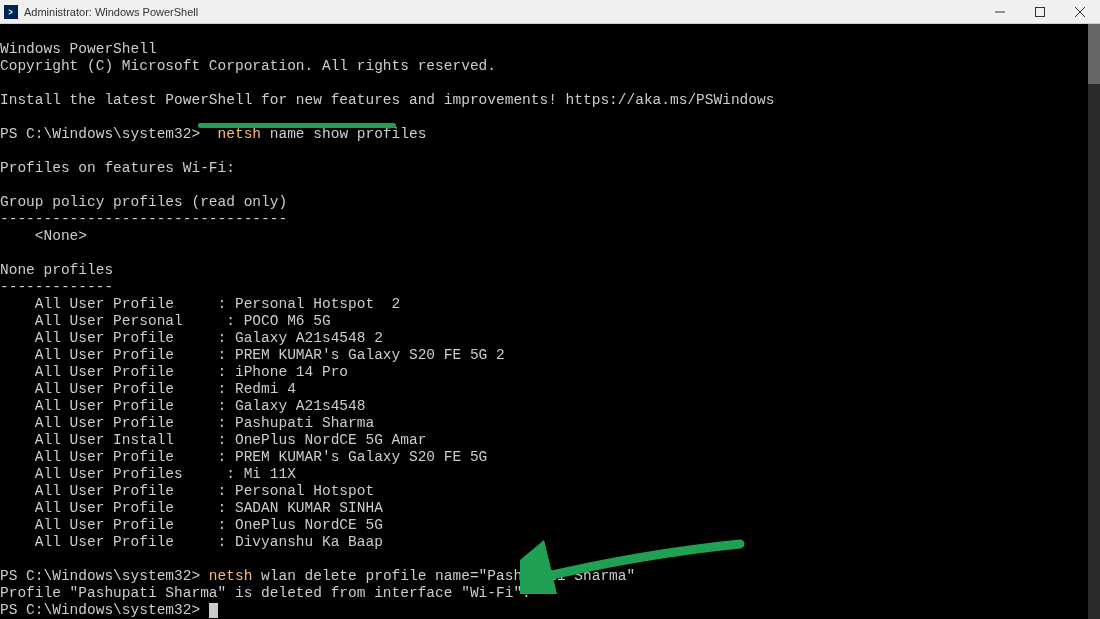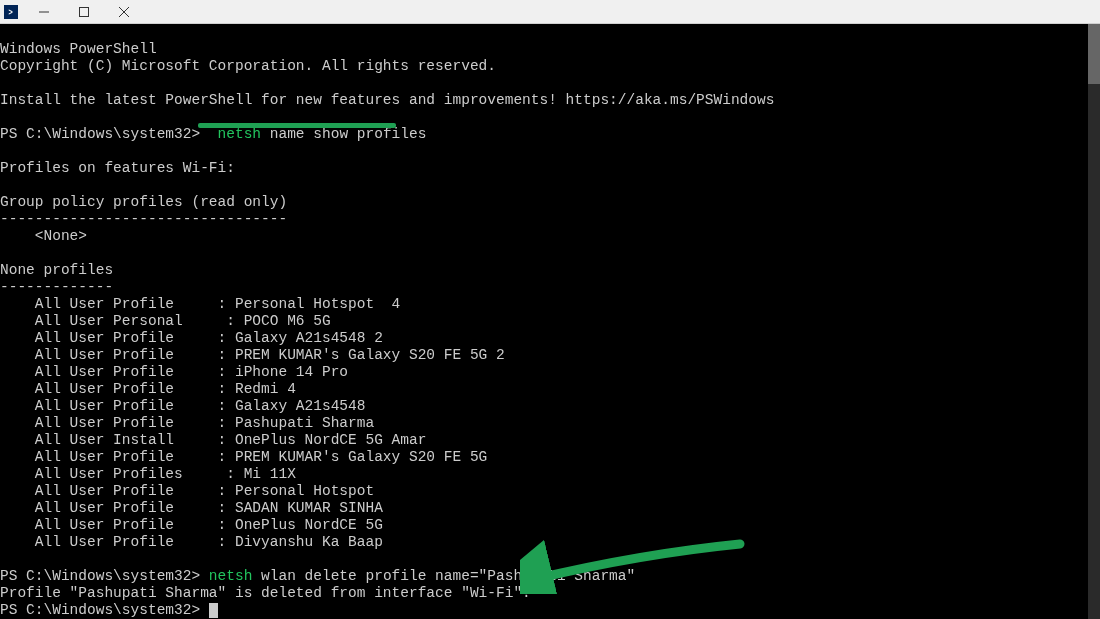--- a/index.html
+++ b/index.html
@@ -82,21 +82,21 @@
       background: #2a2a2a;
     }
     .scrollbar-thumb {
       position: absolute;
       right: 0;
       top: 0;
       width: 12px;
       height: 60px;
       background: #666;
     }
-    .yellow-cmd { color: #22c55e; }
+    .yellow-cmd { color: #fdba74; }
     .cursor {
       display: inline-block;
       width: 9px;
       height: 15px;
       background: #ccc;
       vertical-align: text-bottom;
     }
     .underline-green {
       position: absolute;
       height: 5px;
@@ -106,20 +106,21 @@
     .arrow-svg {
       position: absolute;
       pointer-events: none;
     }
   </style>
 </head>
 <body>
 
 <div class="titlebar">
   <div class="app-icon"></div>
+  <div class="title-text">Administrator: Windows PowerShell</div>
   <div class="window-controls">
     <div class="ctrl">
       <svg width="10" height="10" viewBox="0 0 10 10">
           <line x1="0" y1="5" x2="10" y2="5" stroke="#333" stroke-width="1"></line>
         </svg>
     </div>
     <div class="ctrl">
       <svg width="10" height="10" viewBox="0 0 10 10">
           <rect x="0.5" y="0.5" width="9" height="9" fill="none" stroke="#333" stroke-width="1"></rect>
         </svg>
@@ -143,21 +144,21 @@
 <span>PS C:\Windows\system32&gt; </span> <span class="yellow-cmd">netsh</span><span> name show profiles</span>
 
 <span>Profiles on features Wi-Fi:</span>
 
 <span>Group policy profiles (read only)</span>
 <span>---------------------------------</span>
 <span>    &lt;None&gt;</span>
 
 <span>None profiles</span>
 <span>-------------</span>
-<span>    All User Profile     : Personal Hotspot  4</span>
+<span>    All User Profile     : Personal Hotspot  2</span>
 <span>    All User Personal     : POCO M6 5G</span>
 <span>    All User Profile     : Galaxy A21s4548 2</span>
 <span>    All User Profile     : PREM KUMAR's Galaxy S20 FE 5G 2</span>
 <span>    All User Profile     : iPhone 14 Pro</span>
 <span>    All User Profile     : Redmi 4</span>
 <span>    All User Profile     : Galaxy A21s4548</span>
 <span>    All User Profile     : Pashupati Sharma</span>
 <span>    All User Install     : OnePlus NordCE 5G Amar</span>
 <span>    All User Profile     : PREM KUMAR's Galaxy S20 FE 5G</span>
 <span>    All User Profiles     : Mi 11X</span>

